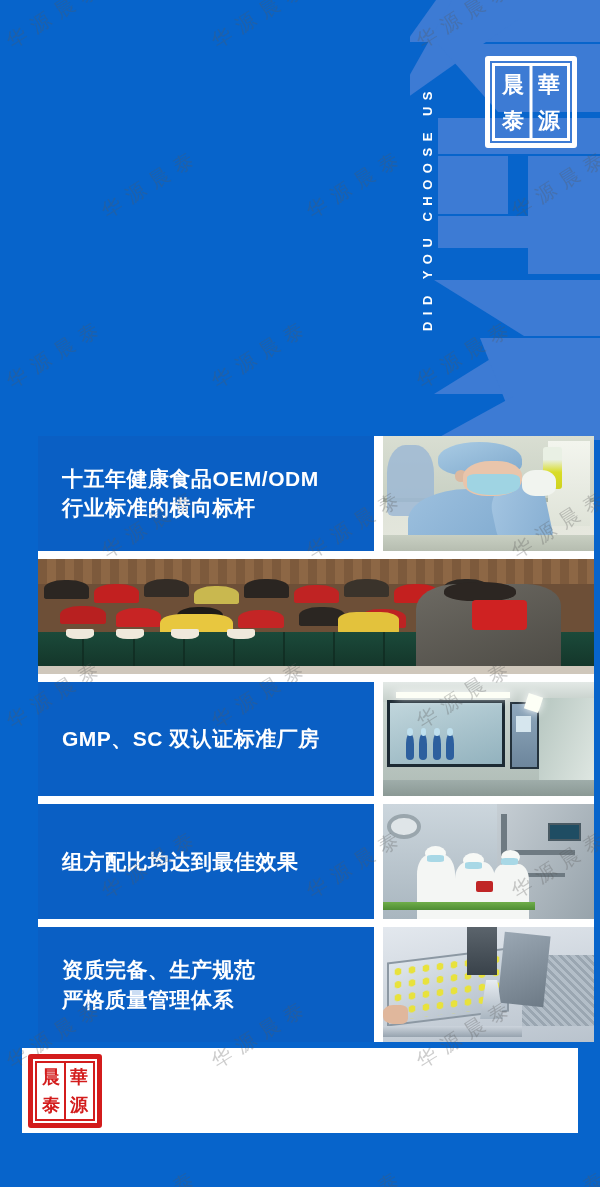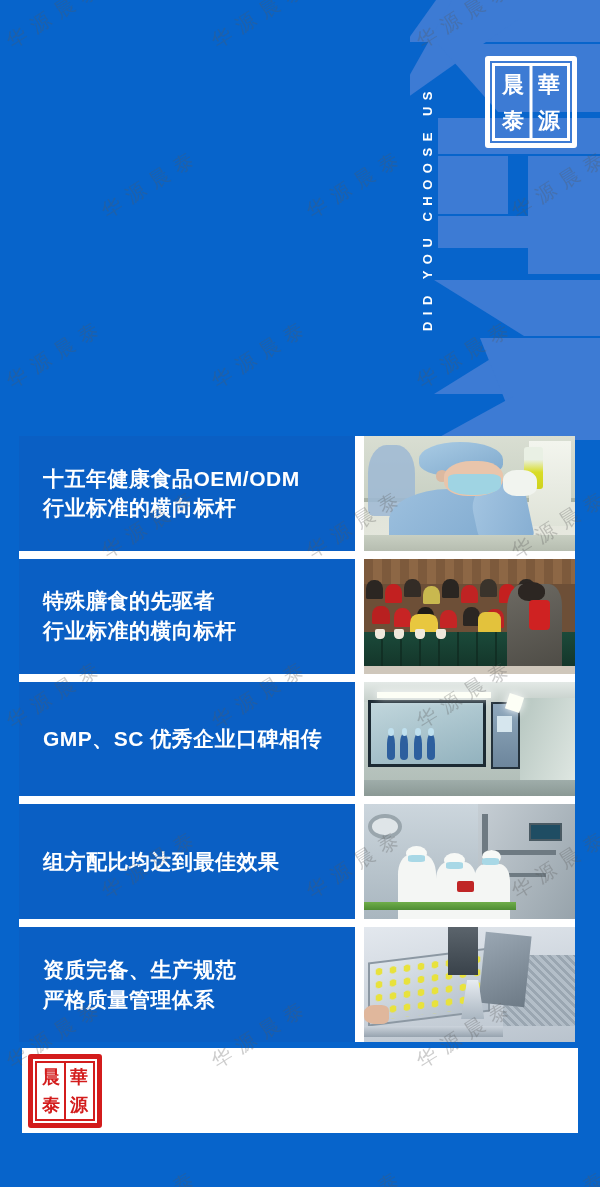--- a/index.html
+++ b/index.html
@@ -108,21 +108,21 @@
     line-height:1;
   }
   .seal-white .vdiv{
     position:absolute; left:50%; top:8px; bottom:8px;
     width:3px; background:#ffffff; transform:translateX(-50%);
   }
 
   
   .content-frame{
     position:absolute;
-    left:19px; top:436px;
+    left:38px; top:436px;
     width:556px; height:606px;
     background:#ffffff;
   }
   .cards{
     display:flex; flex-direction:column;
     gap:8px; height:100%;
   }
   .card{
     display:flex;
     flex:1 1 0;
@@ -397,24 +397,20 @@
             <div class="ear"></div>
             <div class="face"></div>
             <div class="mask"></div>
             <div class="glove"></div>
             <div class="bench"></div>
           </div>
         </div>
       </div>
 
       <div class="card">
-        <div class="card-text">
-          <div class="t">特殊膳食的先驱者</div>
-          <div class="t">行业标准的横向标杆</div>
-        </div>
         <div class="card-photo">
           <div class="ph p2">
             <div class="backwall"></div>
             <div class="crowd">
               <s style="left:1%;top:4%;background:#2b2622"></s>
               <s style="left:10%;top:10%;background:#c22020"></s>
               <s style="left:19%;top:2%;background:#332c26"></s>
               <s style="left:28%;top:12%;background:#c9b84f"></s>
               <s style="left:37%;top:3%;background:#2a2521"></s>
               <s style="left:46%;top:11%;background:#c02323"></s>
@@ -451,21 +447,21 @@
             <div class="speaker"></div>
             <div class="speaker-head"></div>
             <div class="scarf"></div>
             <div class="floor"></div>
           </div>
         </div>
       </div>
 
       <div class="card">
         <div class="card-text">
-          <div class="t">GMP、SC 优秀企业口碑相传</div>
+          <div class="t">GMP、SC 双认证标准厂房</div>
         </div>
         <div class="card-photo">
           <div class="ph p3">
             <div class="ceil"></div>
             <div class="corridor"></div>
             <div class="glass">
               <s style="left:14%"></s>
                 <s style="left:26%"></s>
               <s style="left:38%"></s>
                 <s style="left:50%"></s>

